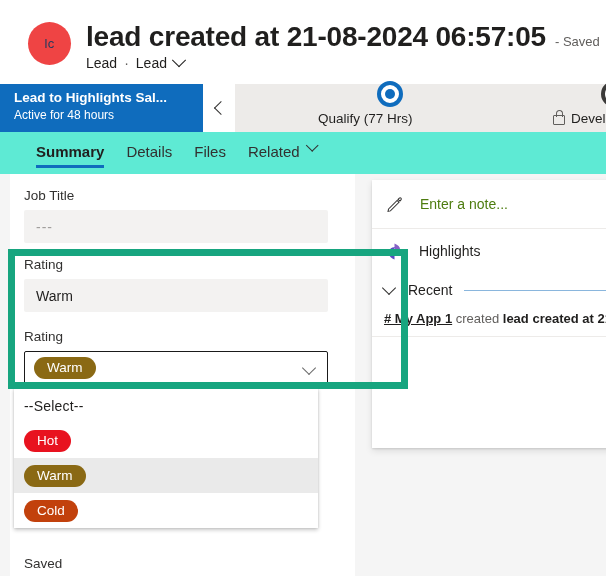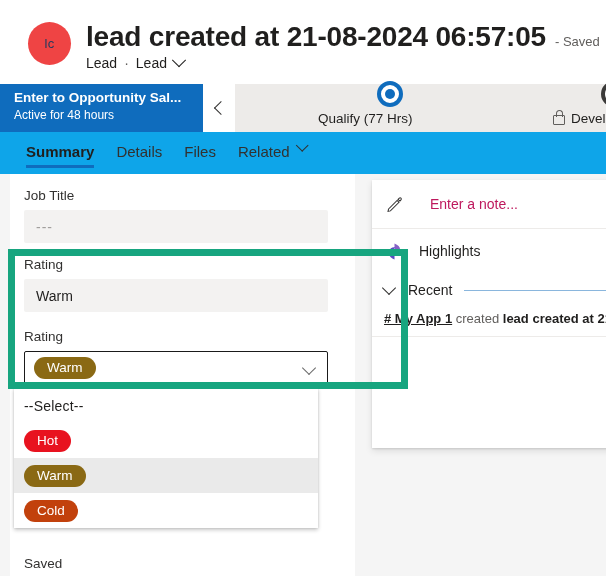--- a/index.html
+++ b/index.html
@@ -220,24 +220,24 @@
     border-radius: 4px 4px 0 0;
   }
 
   
   .tabs {
     position: absolute;
     left: 0;
     top: 132px;
     width: 606px;
     height: 42px;
-    background: #0ea5e9;
+    background: #5eead4;
     display: flex;
     align-items: flex-start;
-    padding-left: 26px;
+    padding-left: 36px;
     box-sizing: border-box;
   }
   .tab {
     position: relative;
     font-size: 15px;
     color: #323130;
     margin-right: 22px;
     padding-top: 11px;
     height: 31px;
     box-sizing: border-box;
@@ -386,22 +386,22 @@
   .note-row {
     height: 49px;
     display: flex;
     align-items: center;
     padding-left: 14px;
     box-sizing: border-box;
     border-bottom: 1px solid #edebe9;
   }
   .note-row .note-txt {
     font-size: 14px;
-    color: #be185d;
-    margin-left: 27px;
+    color: #4d7c0f;
+    margin-left: 17px;
   }
   .hl-row {
     height: 44px;
     display: flex;
     align-items: center;
     padding-left: 13px;
     box-sizing: border-box;
     font-size: 14px;
     color: #201f1e;
   }
@@ -477,21 +477,21 @@
     <div class="subtitle-row">
       <span>Lead</span>
       <span class="dot-sep">·</span>
       <span>Lead</span>
       <span class="chev"></span>
     </div>
   </div>
 
   <div class="bpf">
     <div class="bpf-name">
-      <div class="l1">Enter to Opportunity Sal...</div>
+      <div class="l1">Lead to Highlights Sal...</div>
       <div class="l2">Active for 48 hours</div>
     </div>
     <div class="bpf-collapse">
       <i></i>
     </div>
     <div class="bpf-stages">
       <div class="bullet bullet-active"></div>
       <div class="bullet bullet-next"></div>
       <div class="stage stage-active">
         <span>Qualify  (77 Hrs)</span>

